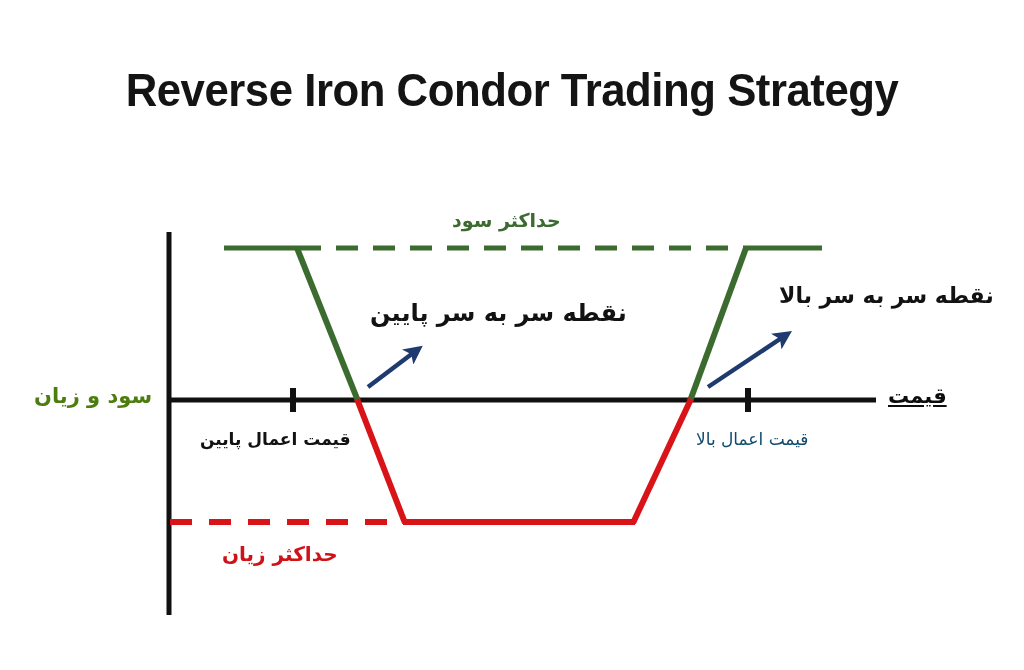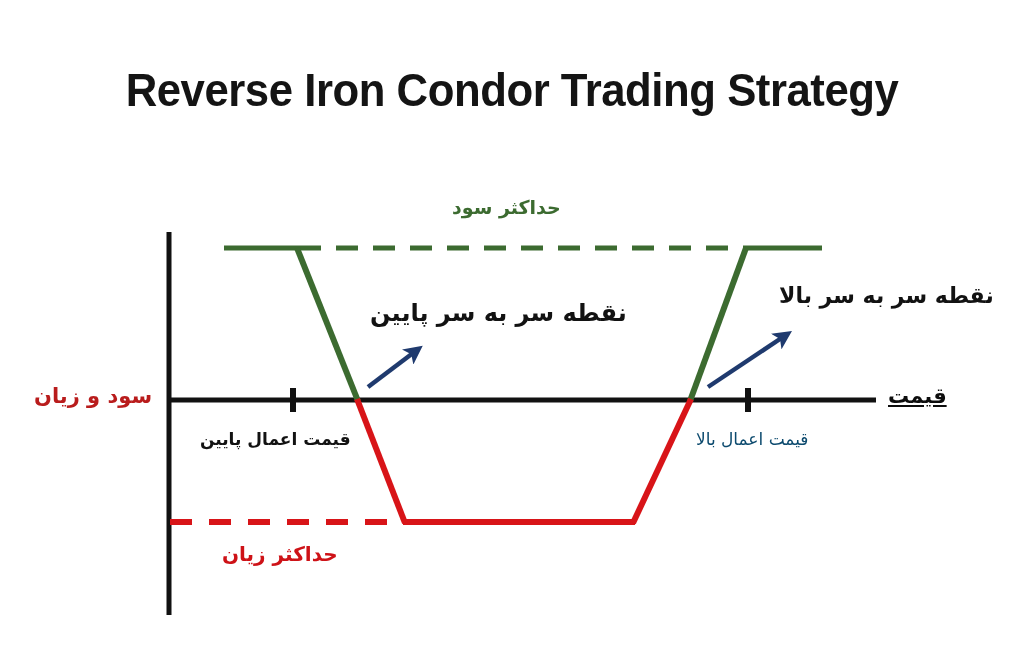--- a/index.html
+++ b/index.html
@@ -37,21 +37,21 @@
     top: 0;
   }
   .lbl {
     position: absolute;
     white-space: nowrap;
     font-family: "DejaVu Sans", "Liberation Sans", sans-serif;
     direction: rtl;
     unicode-bidi: bidi-override;
   }
   #label-max-profit {
-    top: 196px;
+    top: 209px;
     left: 452px;
     font-size: 19px;
     font-weight: 600;
     color: #3C6B30;
   }
   #label-max-loss {
     top: 542px;
     left: 222px;
     font-size: 20px;
     font-weight: 700;
@@ -84,21 +84,21 @@
     left: 696px;
     font-size: 17px;
     font-weight: 400;
     color: #0c4a6e;
   }
   #label-y-axis {
     top: 384px;
     left: 34px;
     font-size: 21px;
     font-weight: 700;
-    color: #b91c1c;
+    color: #4d7c0f;
   }
   #label-x-axis {
     top: 384px;
     left: 888px;
     font-size: 21px;
     font-weight: 700;
     color: #0d0d0d;
     text-decoration: underline;
   }
 </style>

